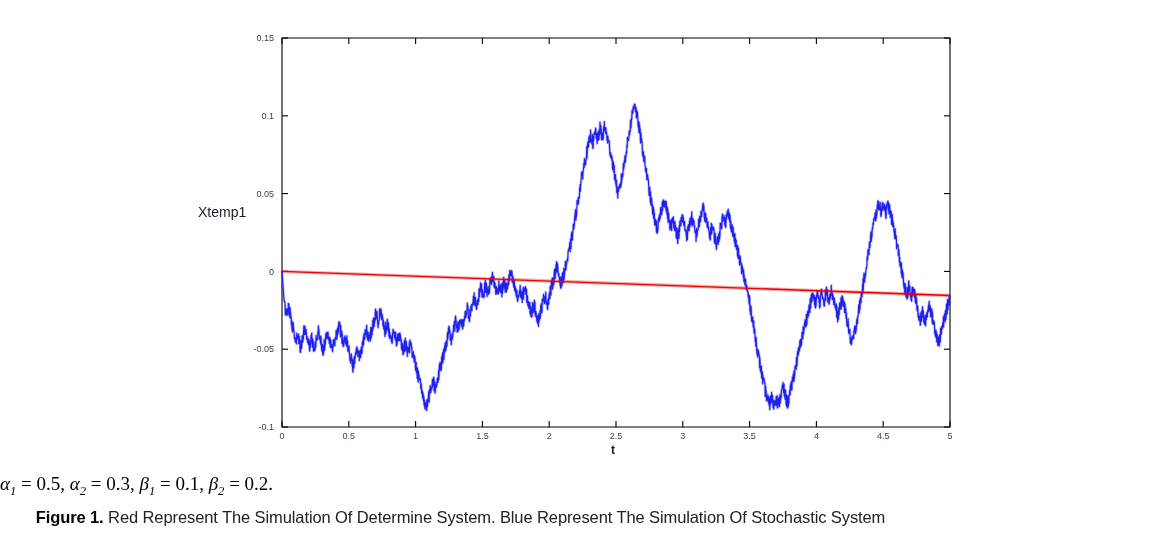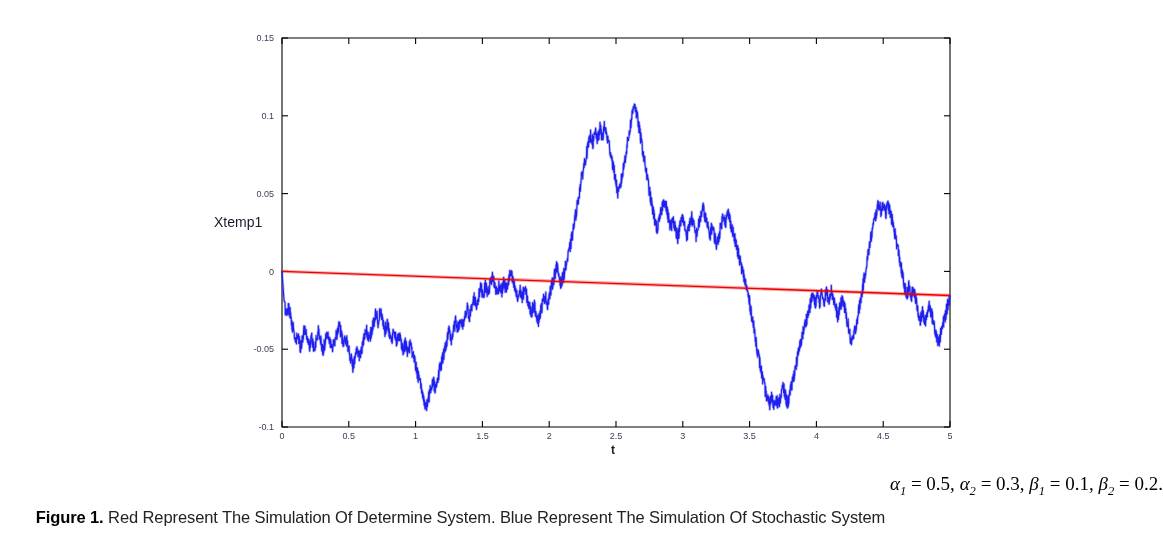--- a/index.html
+++ b/index.html
@@ -24,26 +24,25 @@
   .plot-block {
     position: absolute;
     left: 0;
     top: 0;
     width: 1163px;
     height: 470px;
   }
   .axis-ylabel {
     position: absolute;
     left: 198px;
-    top: 214px;
+    top: 204px;
     font-size: 14px;
     color: #1a1a2e;
     font-family: "Liberation Sans", sans-serif;
     white-space: nowrap;
-    margin-left: 16px;
   }
   .axis-xlabel {
     position: absolute;
     left: 611px;
     top: 443px;
     font-size: 12px;
     font-weight: bold;
     color: #1a1a2e;
     font-family: "Liberation Sans", sans-serif;
   }
@@ -56,21 +55,21 @@
     font-family: "Liberation Sans", sans-serif;
     font-size: 9px;
     fill: #3b3b5c;
   }
   
   .math-caption {
     position: absolute;
     left: 0;
     top: 473px;
     width: 1163px;
-    text-align: right;
+    text-align: left;
     font-family: "Liberation Serif", serif;
     font-size: 19px;
     color: #000000;
   }
   .math-caption .mvar {
     font-style: italic;
     font-family: "Liberation Serif", serif;
   }
   .math-caption sub {
     font-size: 0.66em;

